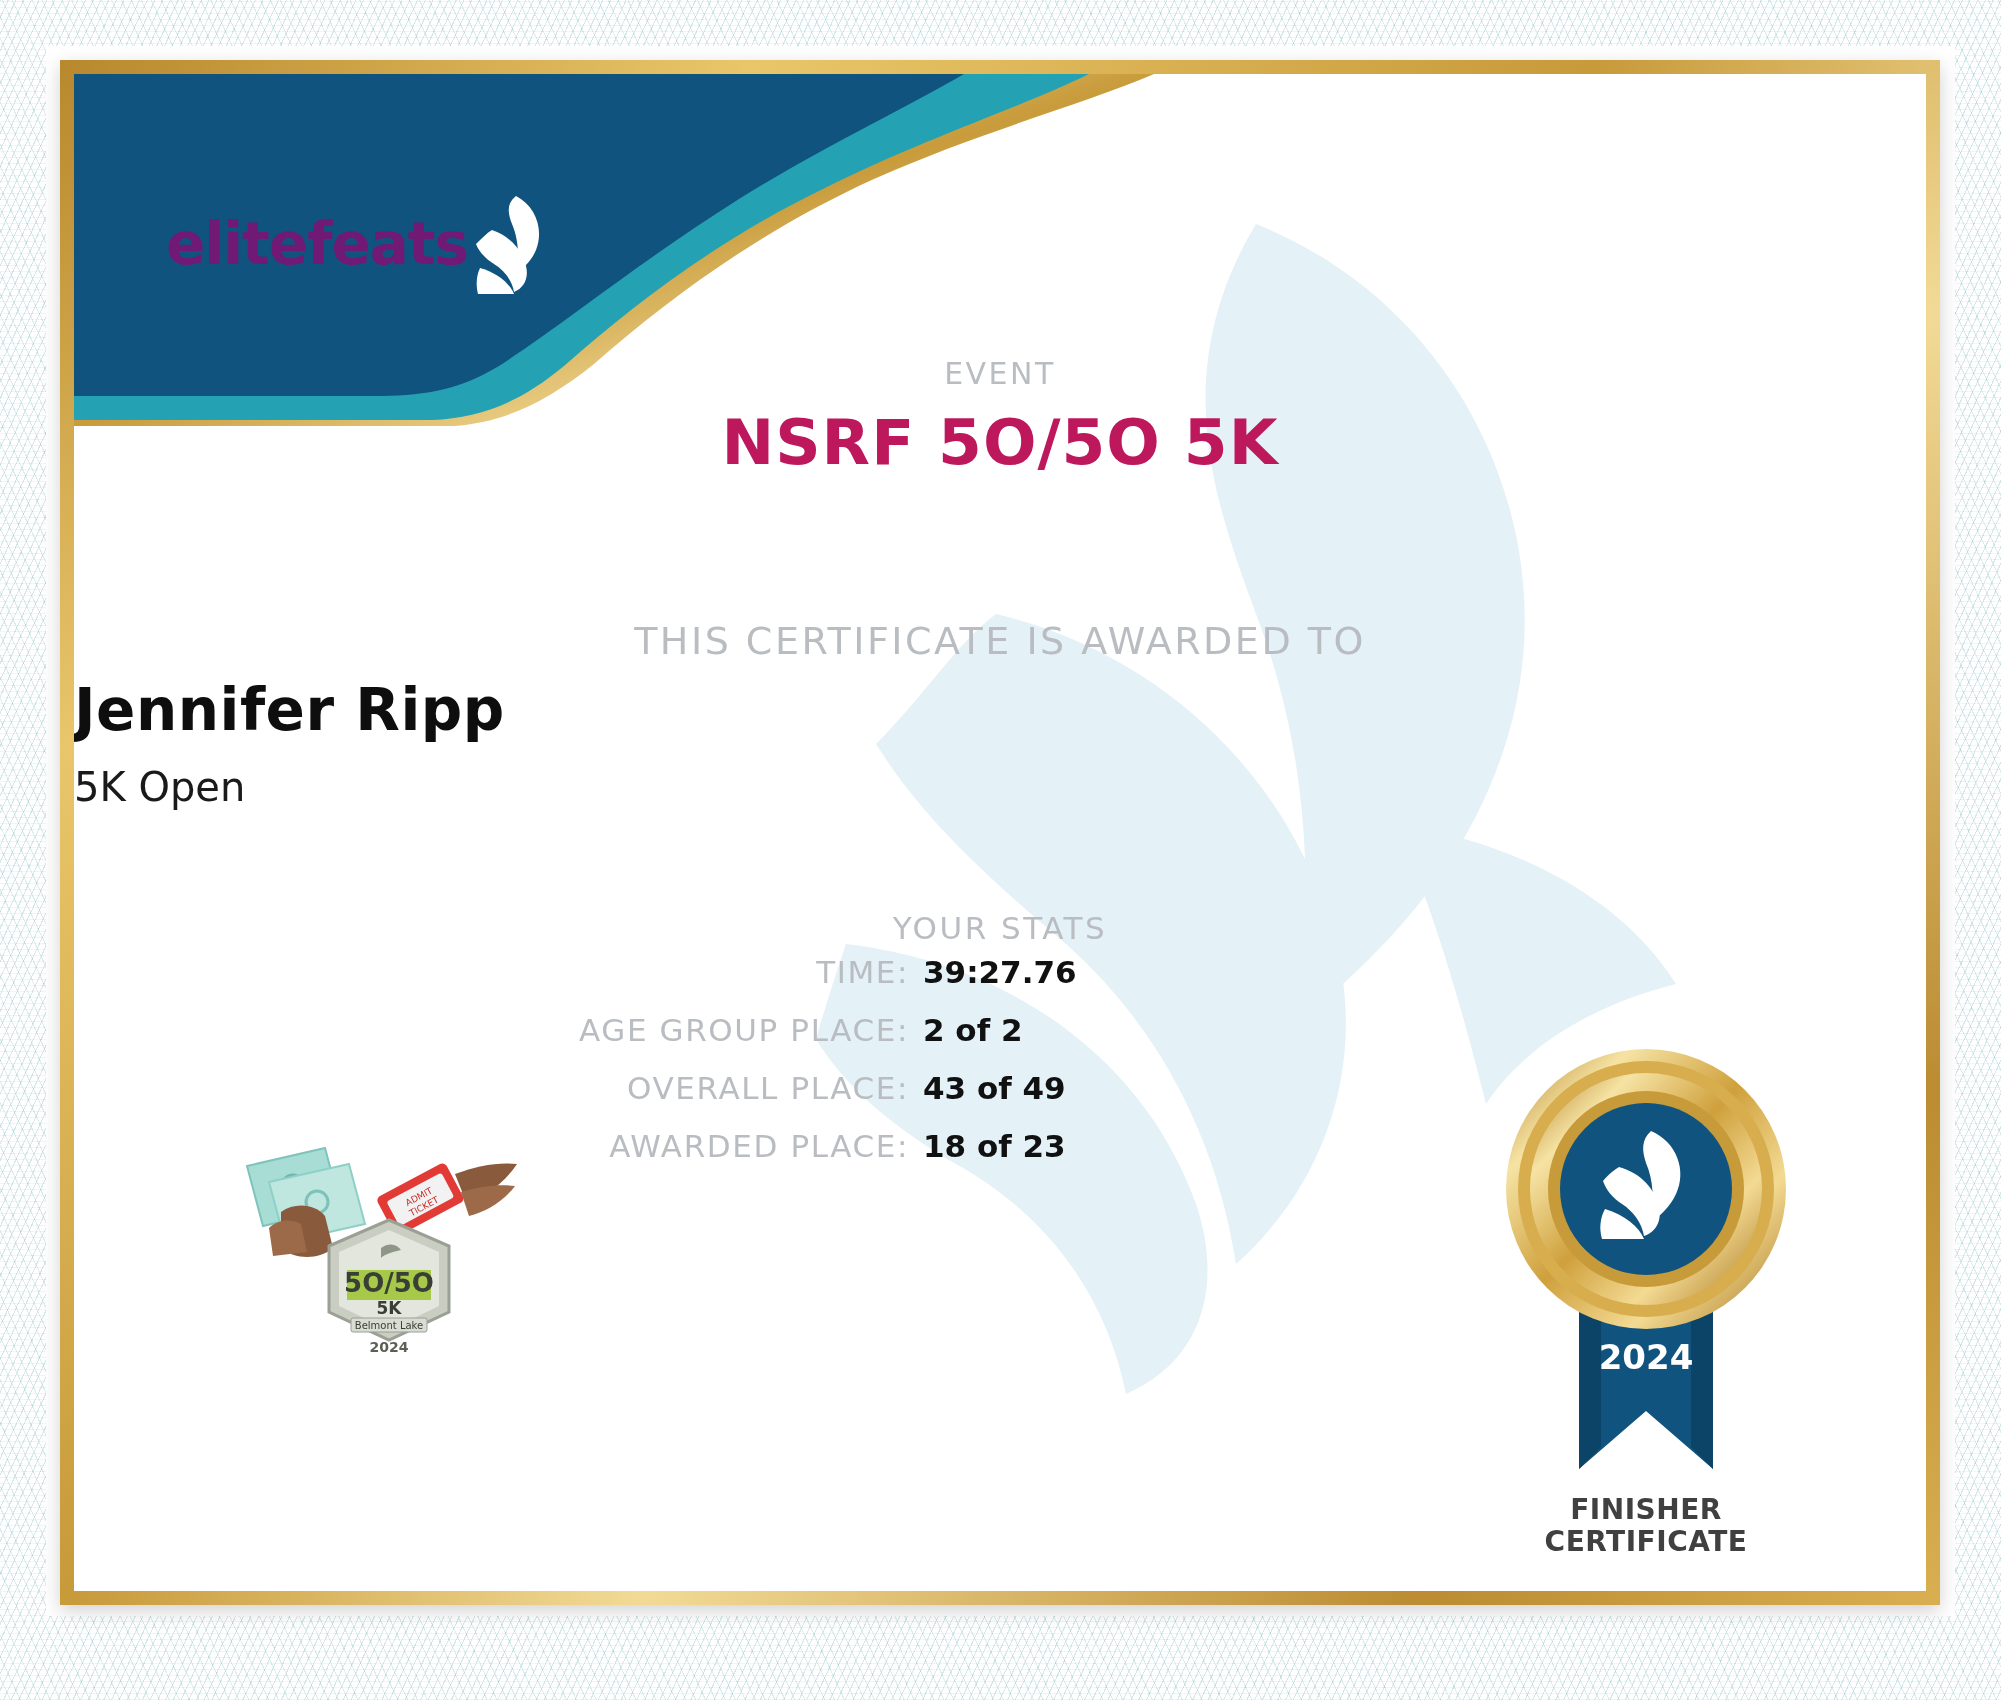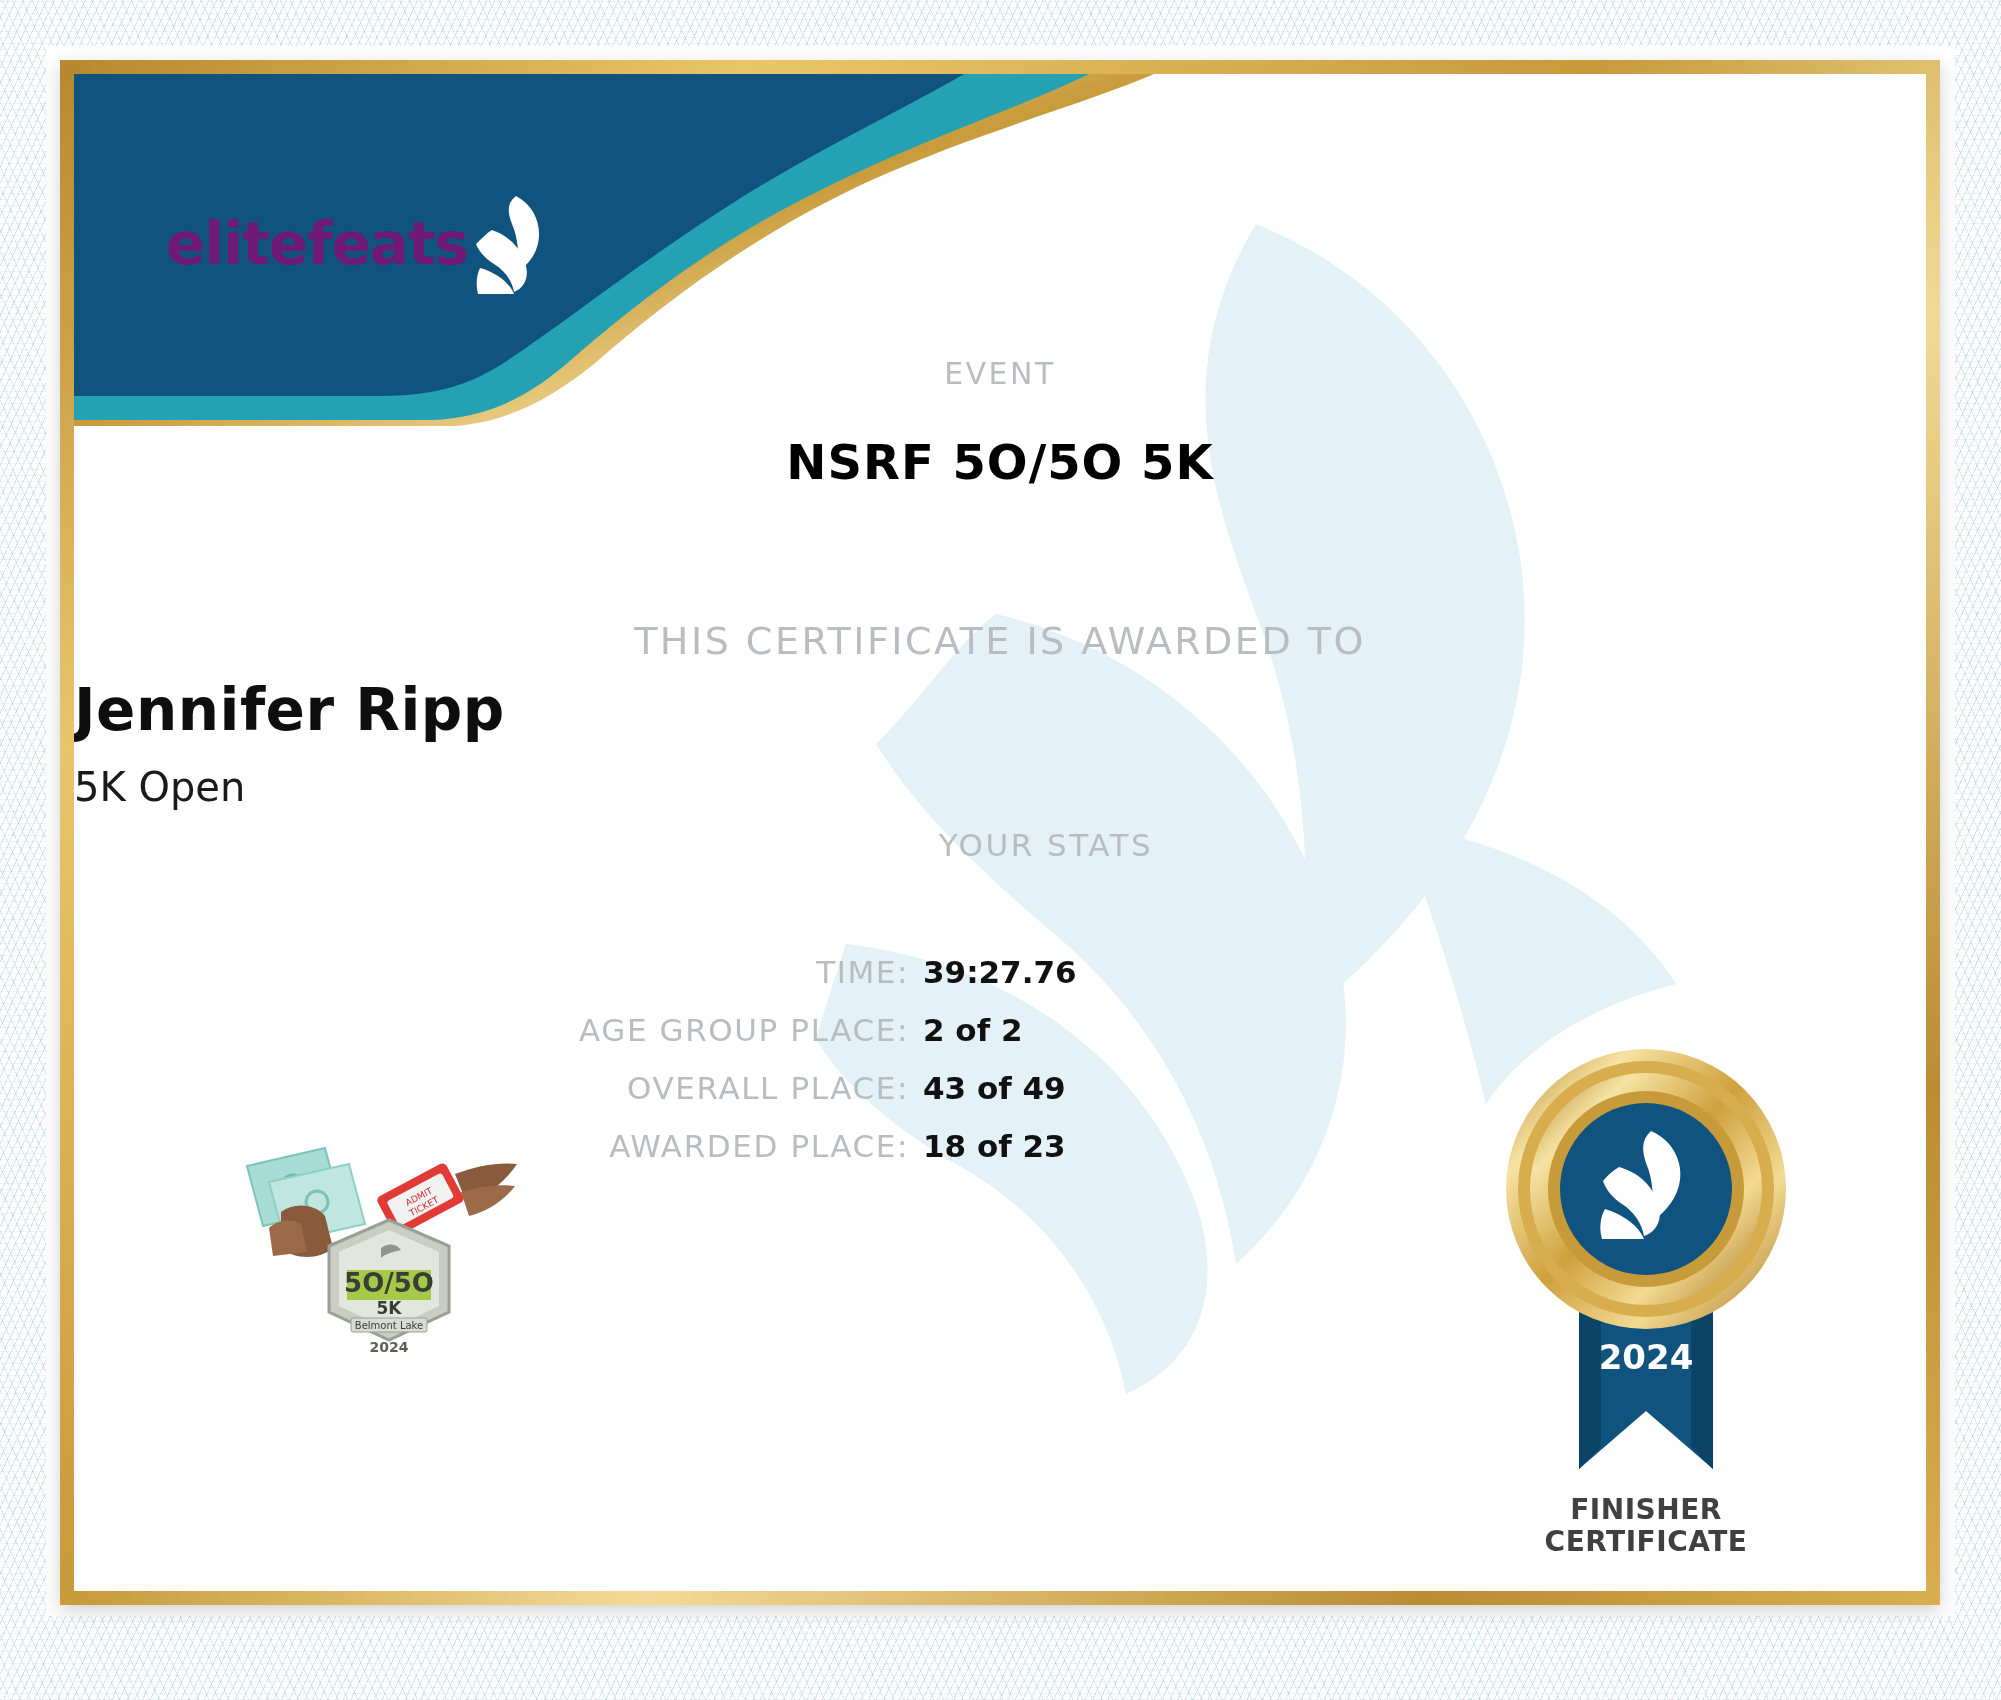--- a/index.html
+++ b/index.html
@@ -108,26 +108,25 @@
     letter-spacing: 2.5px;
     font-weight: 500;
     font-family: "DejaVu Sans", sans-serif;
   }
   .event-label { top: 282px; }
   .event-name {
     position: absolute;
     top: 332px;
     width: 100%;
     text-align: center;
-    color: #000000;
-    font-size: 48px;
+    color: #be185d;
+    font-size: 63px;
     font-weight: 700;
     letter-spacing: 1px;
     font-family: "DejaVu Sans", sans-serif;
-    margin-top: 28px;
   }
   .awarded-label { top: 545px; font-size: 38px; letter-spacing: 2.5px; }
   .recipient {
     position: absolute;
     top: 602px;
     width: 100%;
     text-align: left;
     color: #0e0e0e;
     font-size: 58px;
     font-weight: 700;
@@ -137,21 +136,21 @@
   .division {
     position: absolute;
     top: 690px;
     width: 100%;
     text-align: left;
     color: #1a1a1a;
     font-size: 40px;
     font-weight: 400;
     font-family: "DejaVu Sans", sans-serif;
   }
-  .stats-label { top: 753px; font-size: 31px; padding-left: 46px; }
+  .stats-label { top: 836px; font-size: 31px; }
 
   .stats {
     position: absolute;
     top: 880px;
     left: 0;
     width: 1684px;
   }
   .stat-row {
     display: flex;
     justify-content: center;

